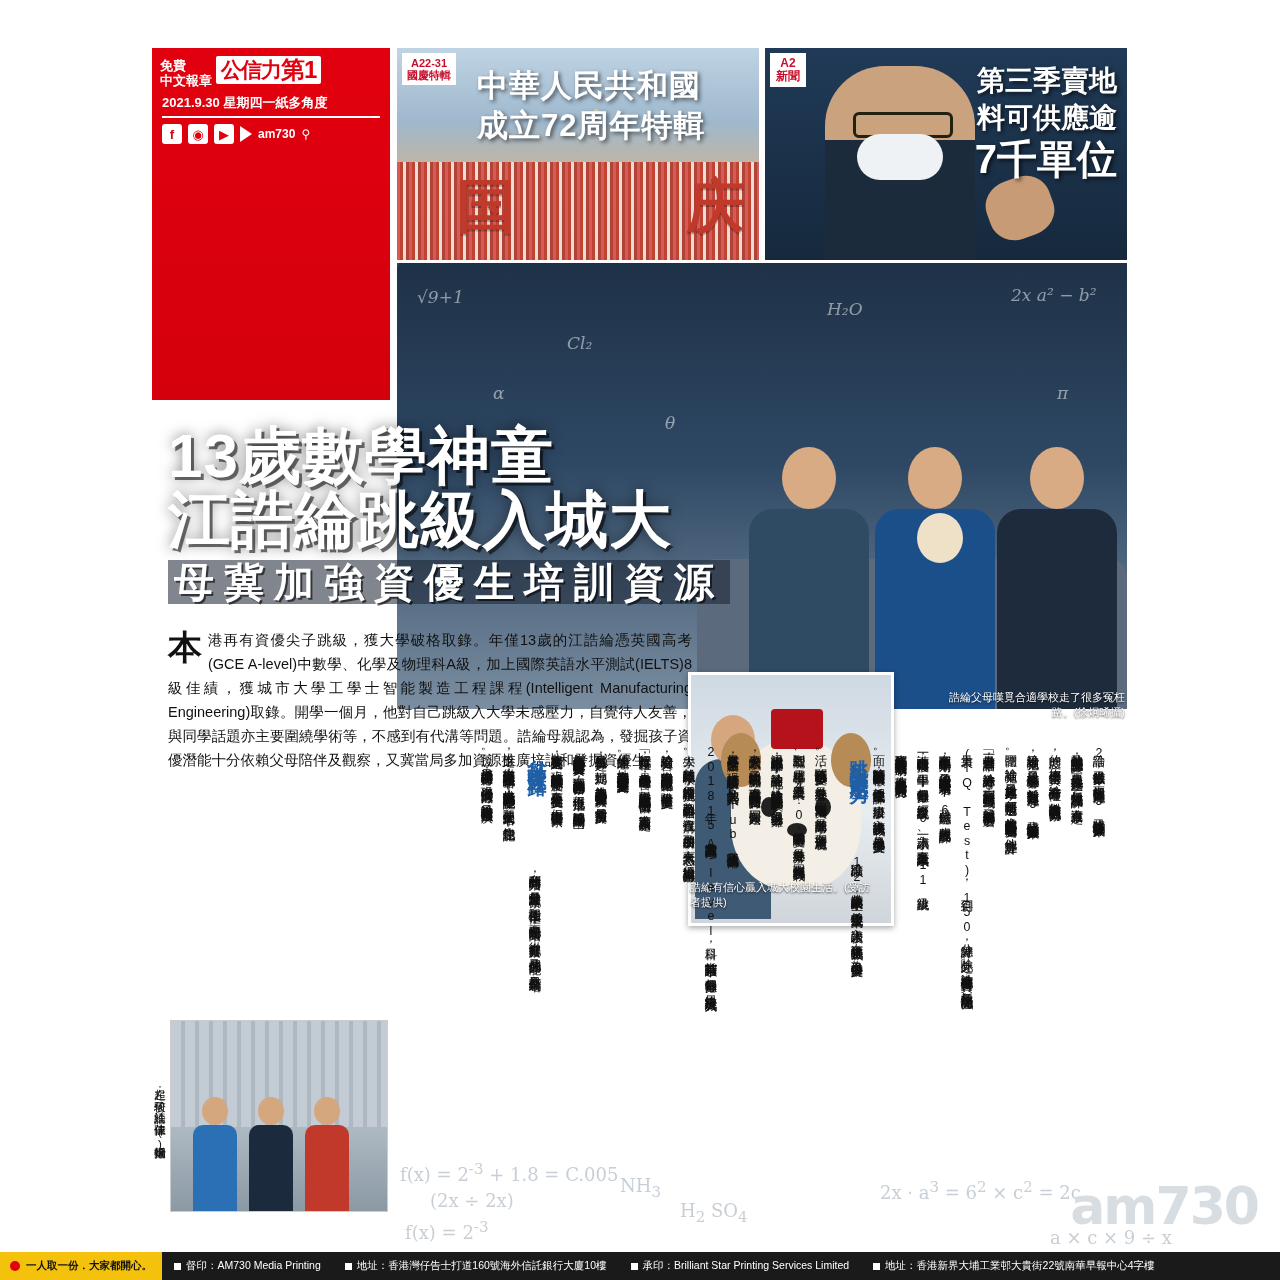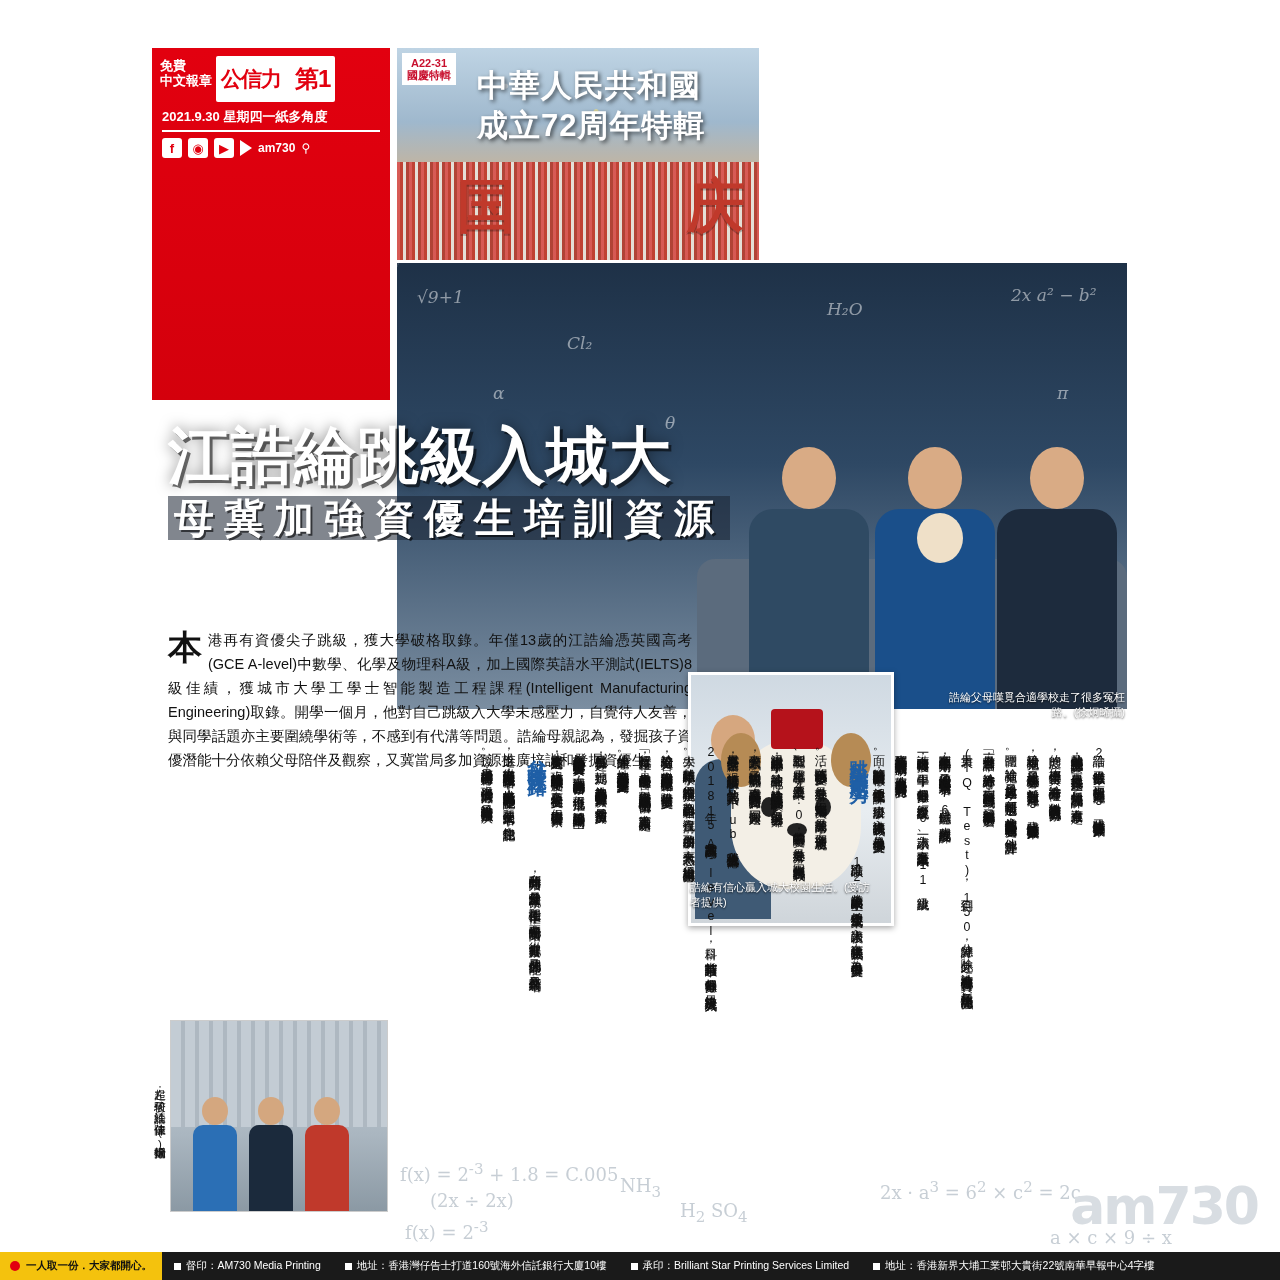--- a/index.html
+++ b/index.html
@@ -20,22 +20,22 @@
   }
   .mh-top{
     display:flex;align-items:flex-start;padding:8px 6px 0 8px;gap:4px;
   }
   .mh-free{
     color:#fff;font-size:13px;line-height:15px;font-weight:bold;
     writing-mode:horizontal-tb;letter-spacing:0px;padding-top:2px;
   }
   .mh-trust{
     background:#fff;color:#e2000f;font-weight:bold;font-size:21px;
-    padding:10px 5px;border-radius:2px;letter-spacing:-1px;
-    display:flex;align-items:center;gap:14px;height:26px;
+    padding:1px 5px;border-radius:2px;letter-spacing:-1px;
+    display:flex;align-items:center;gap:0;height:26px;
   }
   .mh-trust .num{font-size:24px;}
   .am-logo{
     color:#fff;font-size:128px;font-weight:bold;line-height:100px;
     letter-spacing:-6px;padding-left:10px;margin-top:4px;font-family:"DejaVu Sans",sans-serif;
   }
   .seven30{
     color:#fff;font-size:110px;font-weight:bold;line-height:104px;
     letter-spacing:-2px;padding-left:8px;font-family:"DejaVu Sans",sans-serif;
   }
@@ -276,20 +276,33 @@
     <div class="nat-char a">国</div>
     <div class="nat-char b">庆</div>
     <div class="nat-badge" style="white-space:pre-line">A22-31
 國慶特輯</div>
     <div class="nat-title">
       <div>中華人民共和國</div>
       <div>成立72周年特輯</div>
     </div>
   </div>
 
+  <div class="photo-gov">
+    <div class="gov-person"></div>
+    <div class="gov-glass"></div>
+    <div class="gov-mask"></div>
+    <div class="gov-hand"></div>
+    <div class="gov-badge" style="white-space:pre-line">A2
+新聞</div>
+    <div class="gov-title">
+      <div>第三季賣地</div>
+      <div>料可供應逾</div>
+      <span class="big">7千單位</span>
+    </div>
+  </div>
 
   <div class="hero">
     <div class="hero-board"></div>
     <div class="hero-chalk" style="left:20px;top:24px;">√9+1</div>
     <div class="hero-chalk" style="left:170px;top:70px;">Cl₂</div>
     <div class="hero-chalk" style="left:430px;top:36px;">H₂O</div>
     <div class="hero-chalk" style="left:614px;top:22px;">2x a² − b²</div>
     <div class="hero-chalk" style="left:96px;top:120px;">α</div>
     <div class="hero-chalk" style="left:268px;top:150px;">θ</div>
     <div class="hero-chalk" style="left:660px;top:120px;">π</div>
@@ -303,20 +316,21 @@
         <div class="body"></div>
       </div>
     <div class="fig dad">
         <div class="head"></div>
         <div class="body"></div>
       </div>
     <div class="hero-bear"></div>
   </div>
 
   <div class="headline">
+    <div class="hl1">13歲數學神童</div>
     <div class="hl2">江誥綸跳級入城大</div>
     <div class="hl-sub">母冀加強資優生培訓資源</div>
   </div>
 
   <div class="lead">
     <span class="dropcap">本</span>
     <span>港再有資優尖子跳級，獲大學破格取錄。年僅13歲的江誥綸憑英國高考(GCE A-level)中數學、化學及物理科A級，加上國際英語水平測試(IELTS)8級佳績，獲城市大學工學士智能製造工程課程(Intelligent Manufacturing Engineering)取錄。開學一個月，他對自己跳級入大學未感壓力，自覺待人友善，與同學話題亦主要圍繞學術等，不感到有代溝等問題。誥綸母親認為，發掘孩子資優潛能十分依賴父母陪伴及觀察，又冀當局多加資源推廣培訓和發掘資優生。</span>
   </div>
 
   <div class="hero-cap">誥綸父母嘆覓合適學校走了很多冤枉路。(徐炯晞攝)</div>

